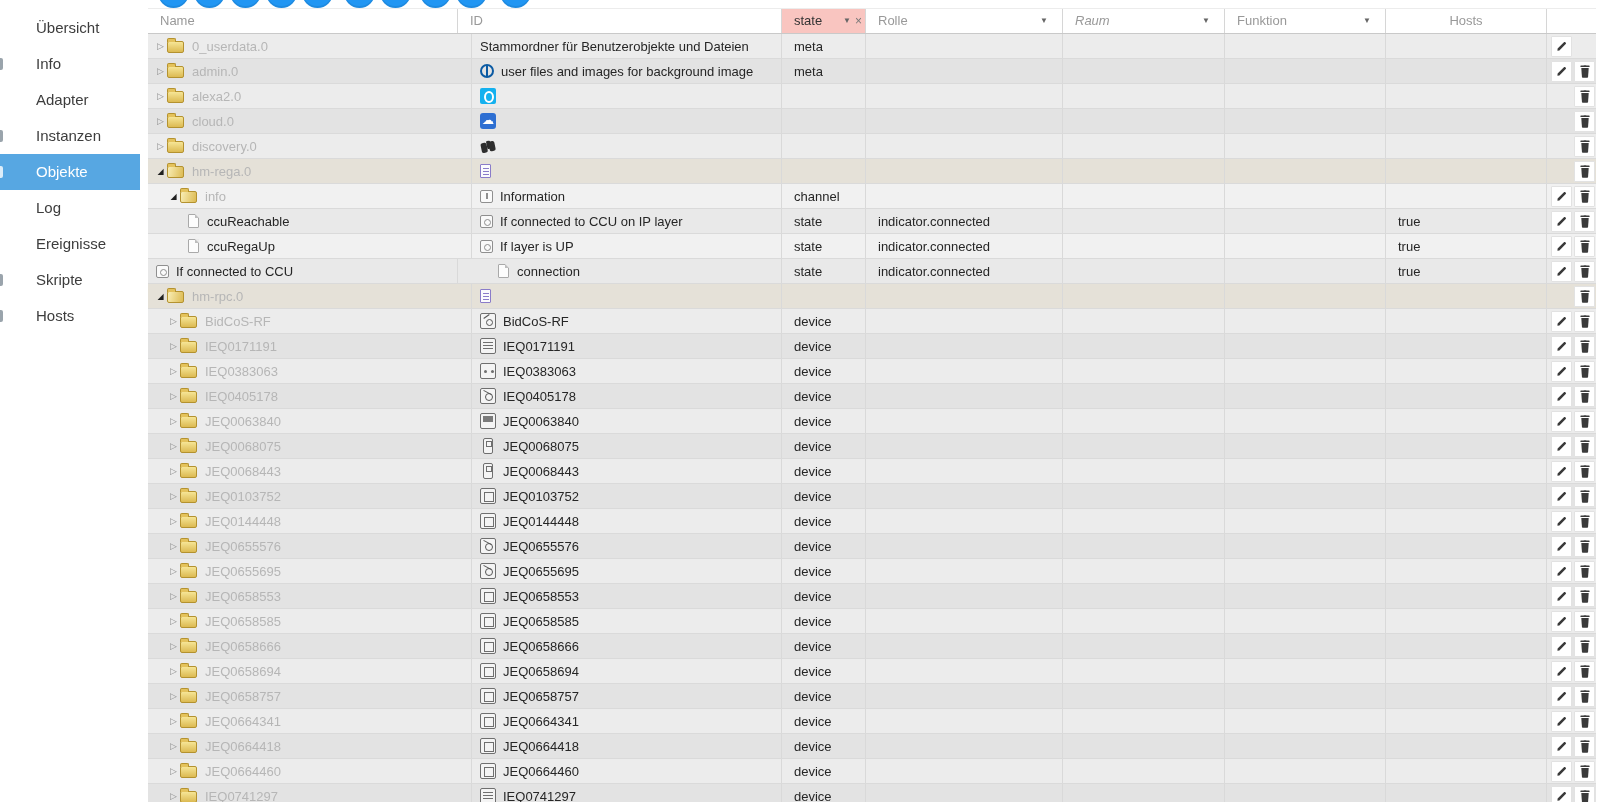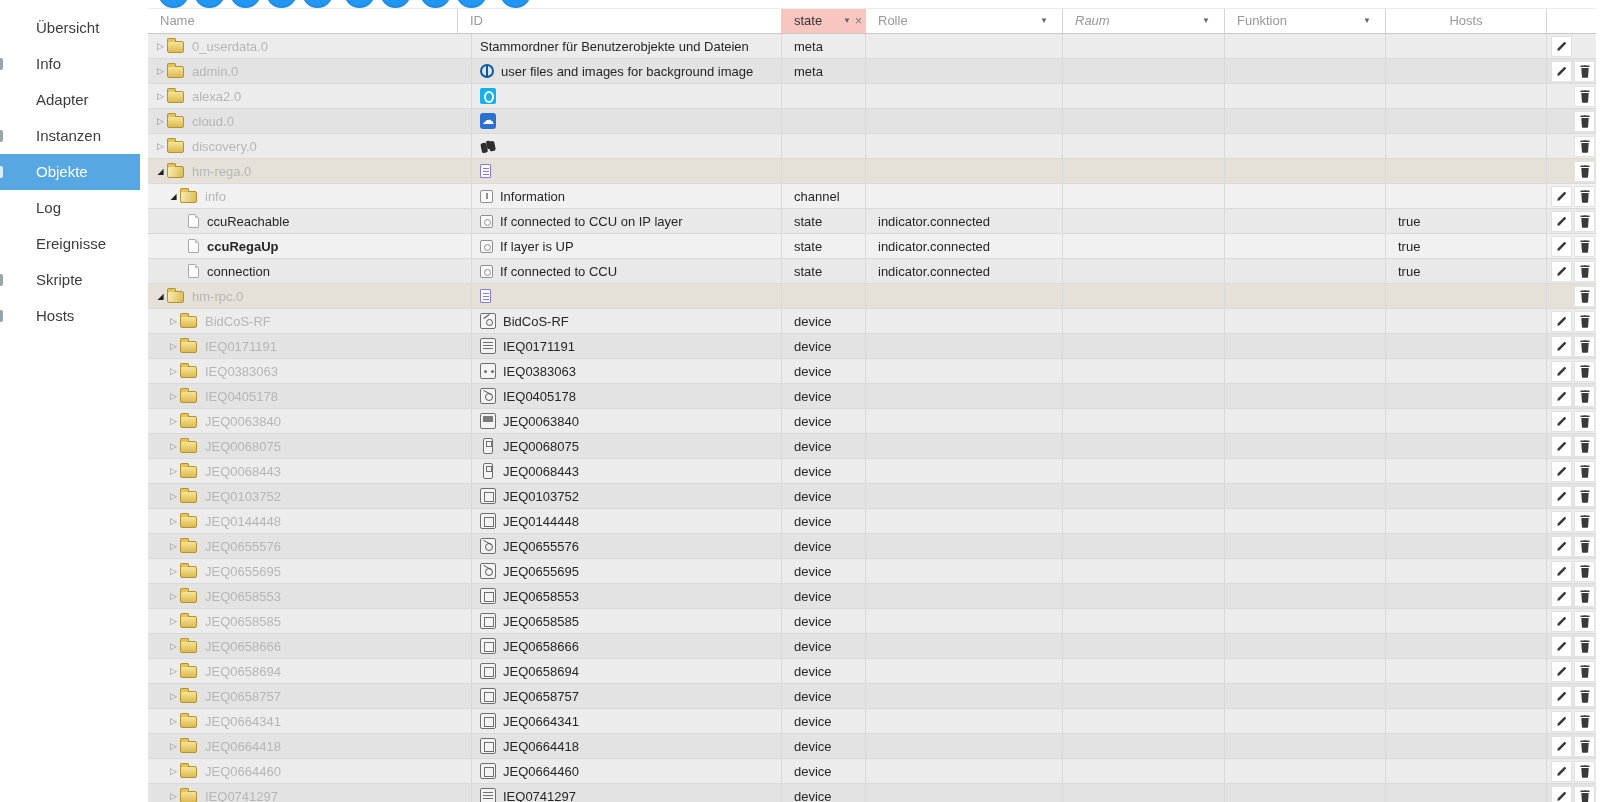--- a/index.html
+++ b/index.html
@@ -454,21 +454,21 @@
           <span class="abtn">
             <svg width="12" height="13" viewBox="0 0 12 14">
               <rect x="1" y="0.5" width="10" height="1.6" rx="0.5" fill="#3a3a3a"></rect>
               <rect x="4.5" y="-0.8" width="3" height="1.4" rx="0.5" fill="#3a3a3a"></rect>
               <path d="M2 3.2 H10 L9.3 13 Q9.2 13.8 8.4 13.8 H3.6 Q2.8 13.8 2.7 13 Z" fill="#3a3a3a"></path>
             </svg>
           </span>
         </div>
       </div>
       <div class="tr shade-ca">
-        <div class="td" style="width: 324px; padding-left: 32px; font-weight: bold;">
+        <div class="td" style="width: 324px; padding-left: 32px;">
           <span class="gap8"></span>
           <span class="doc"></span>
           <span class="gap8"></span>
           <span>ccuRegaUp</span>
         </div>
         <div class="td" style="width: 310px; padding-left: 8px;">
           <span class="nicon nicon-state"></span>
           <span>If layer is UP</span>
         </div>
         <div class="td pad" style="width: 84px;">
@@ -495,29 +495,29 @@
           <span class="abtn">
             <svg width="12" height="13" viewBox="0 0 12 14">
               <rect x="1" y="0.5" width="10" height="1.6" rx="0.5" fill="#3a3a3a"></rect>
               <rect x="4.5" y="-0.8" width="3" height="1.4" rx="0.5" fill="#3a3a3a"></rect>
               <path d="M2 3.2 H10 L9.3 13 Q9.2 13.8 8.4 13.8 H3.6 Q2.8 13.8 2.7 13 Z" fill="#3a3a3a"></path>
             </svg>
           </span>
         </div>
       </div>
       <div class="tr shade-cb">
-        <div class="td" style="width: 324px; padding-left: 32px;">
-          <span class="gap8"></span>
-          <span class="doc"></span>
-          <span class="gap8"></span>
-          <span>connection</span>
-        </div>
         <div class="td" style="width: 310px; padding-left: 8px;">
           <span class="nicon nicon-state"></span>
           <span>If connected to CCU</span>
+        </div>
+        <div class="td" style="width: 324px; padding-left: 32px;">
+          <span class="gap8"></span>
+          <span class="doc"></span>
+          <span class="gap8"></span>
+          <span>connection</span>
         </div>
         <div class="td pad" style="width: 84px;">
           <span>state</span>
         </div>
         <div class="td pad" style="width: 197px;">
           <span>indicator.connected</span>
         </div>
         <div class="td pad" style="width: 162px;">
           <span></span>
         </div>

